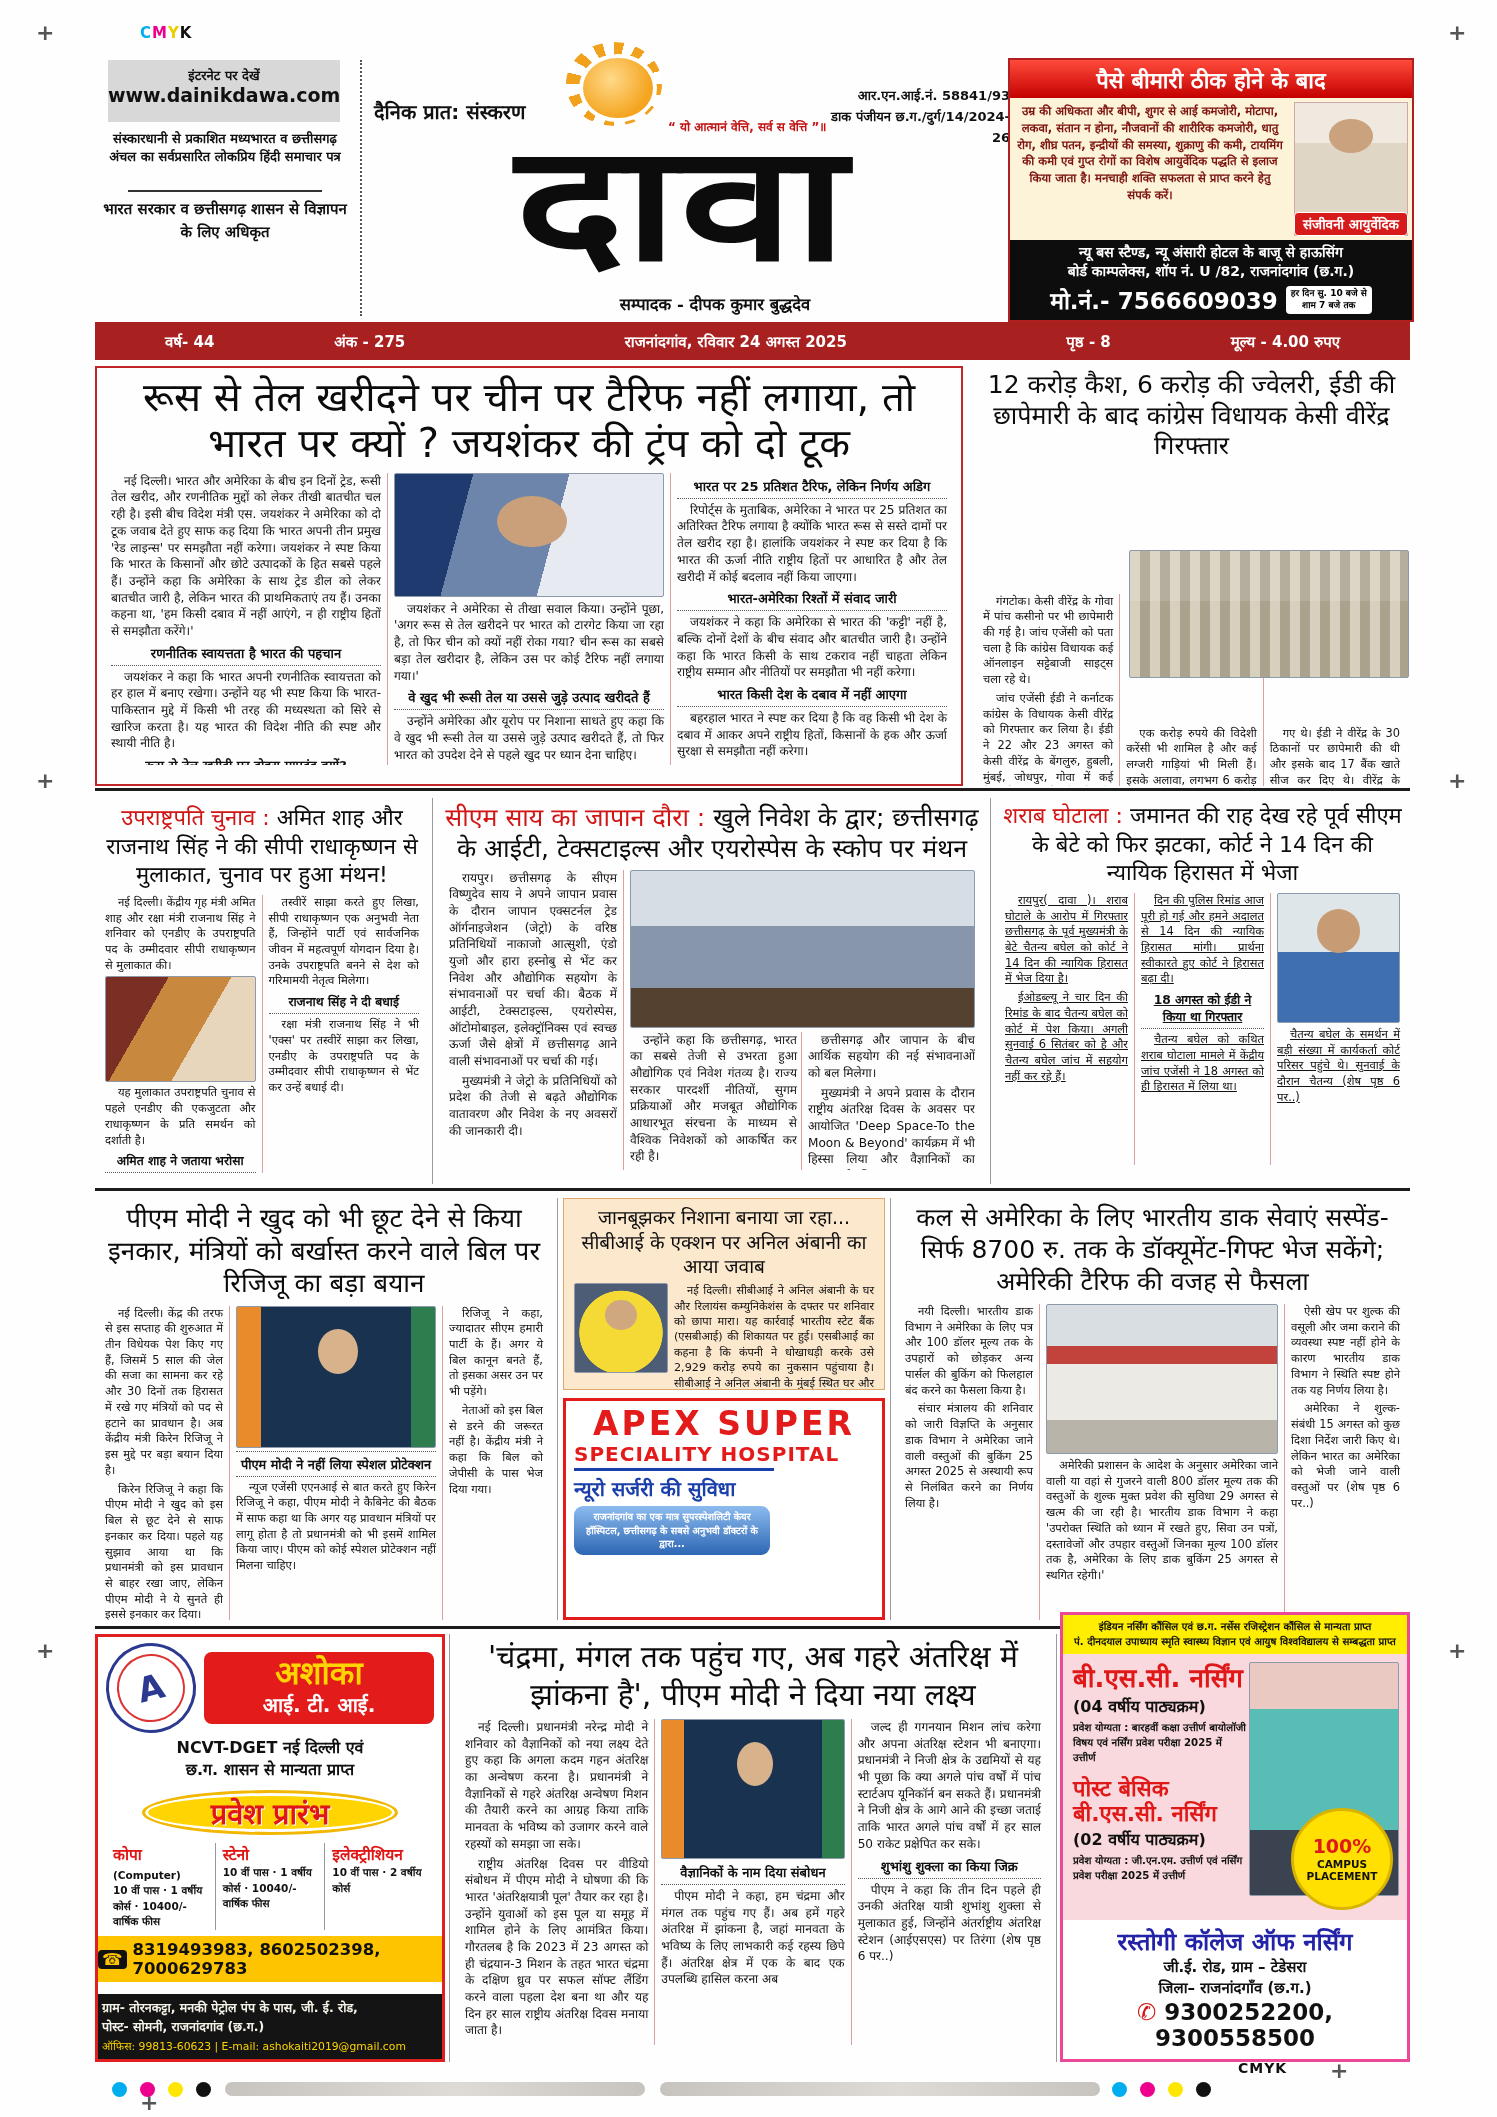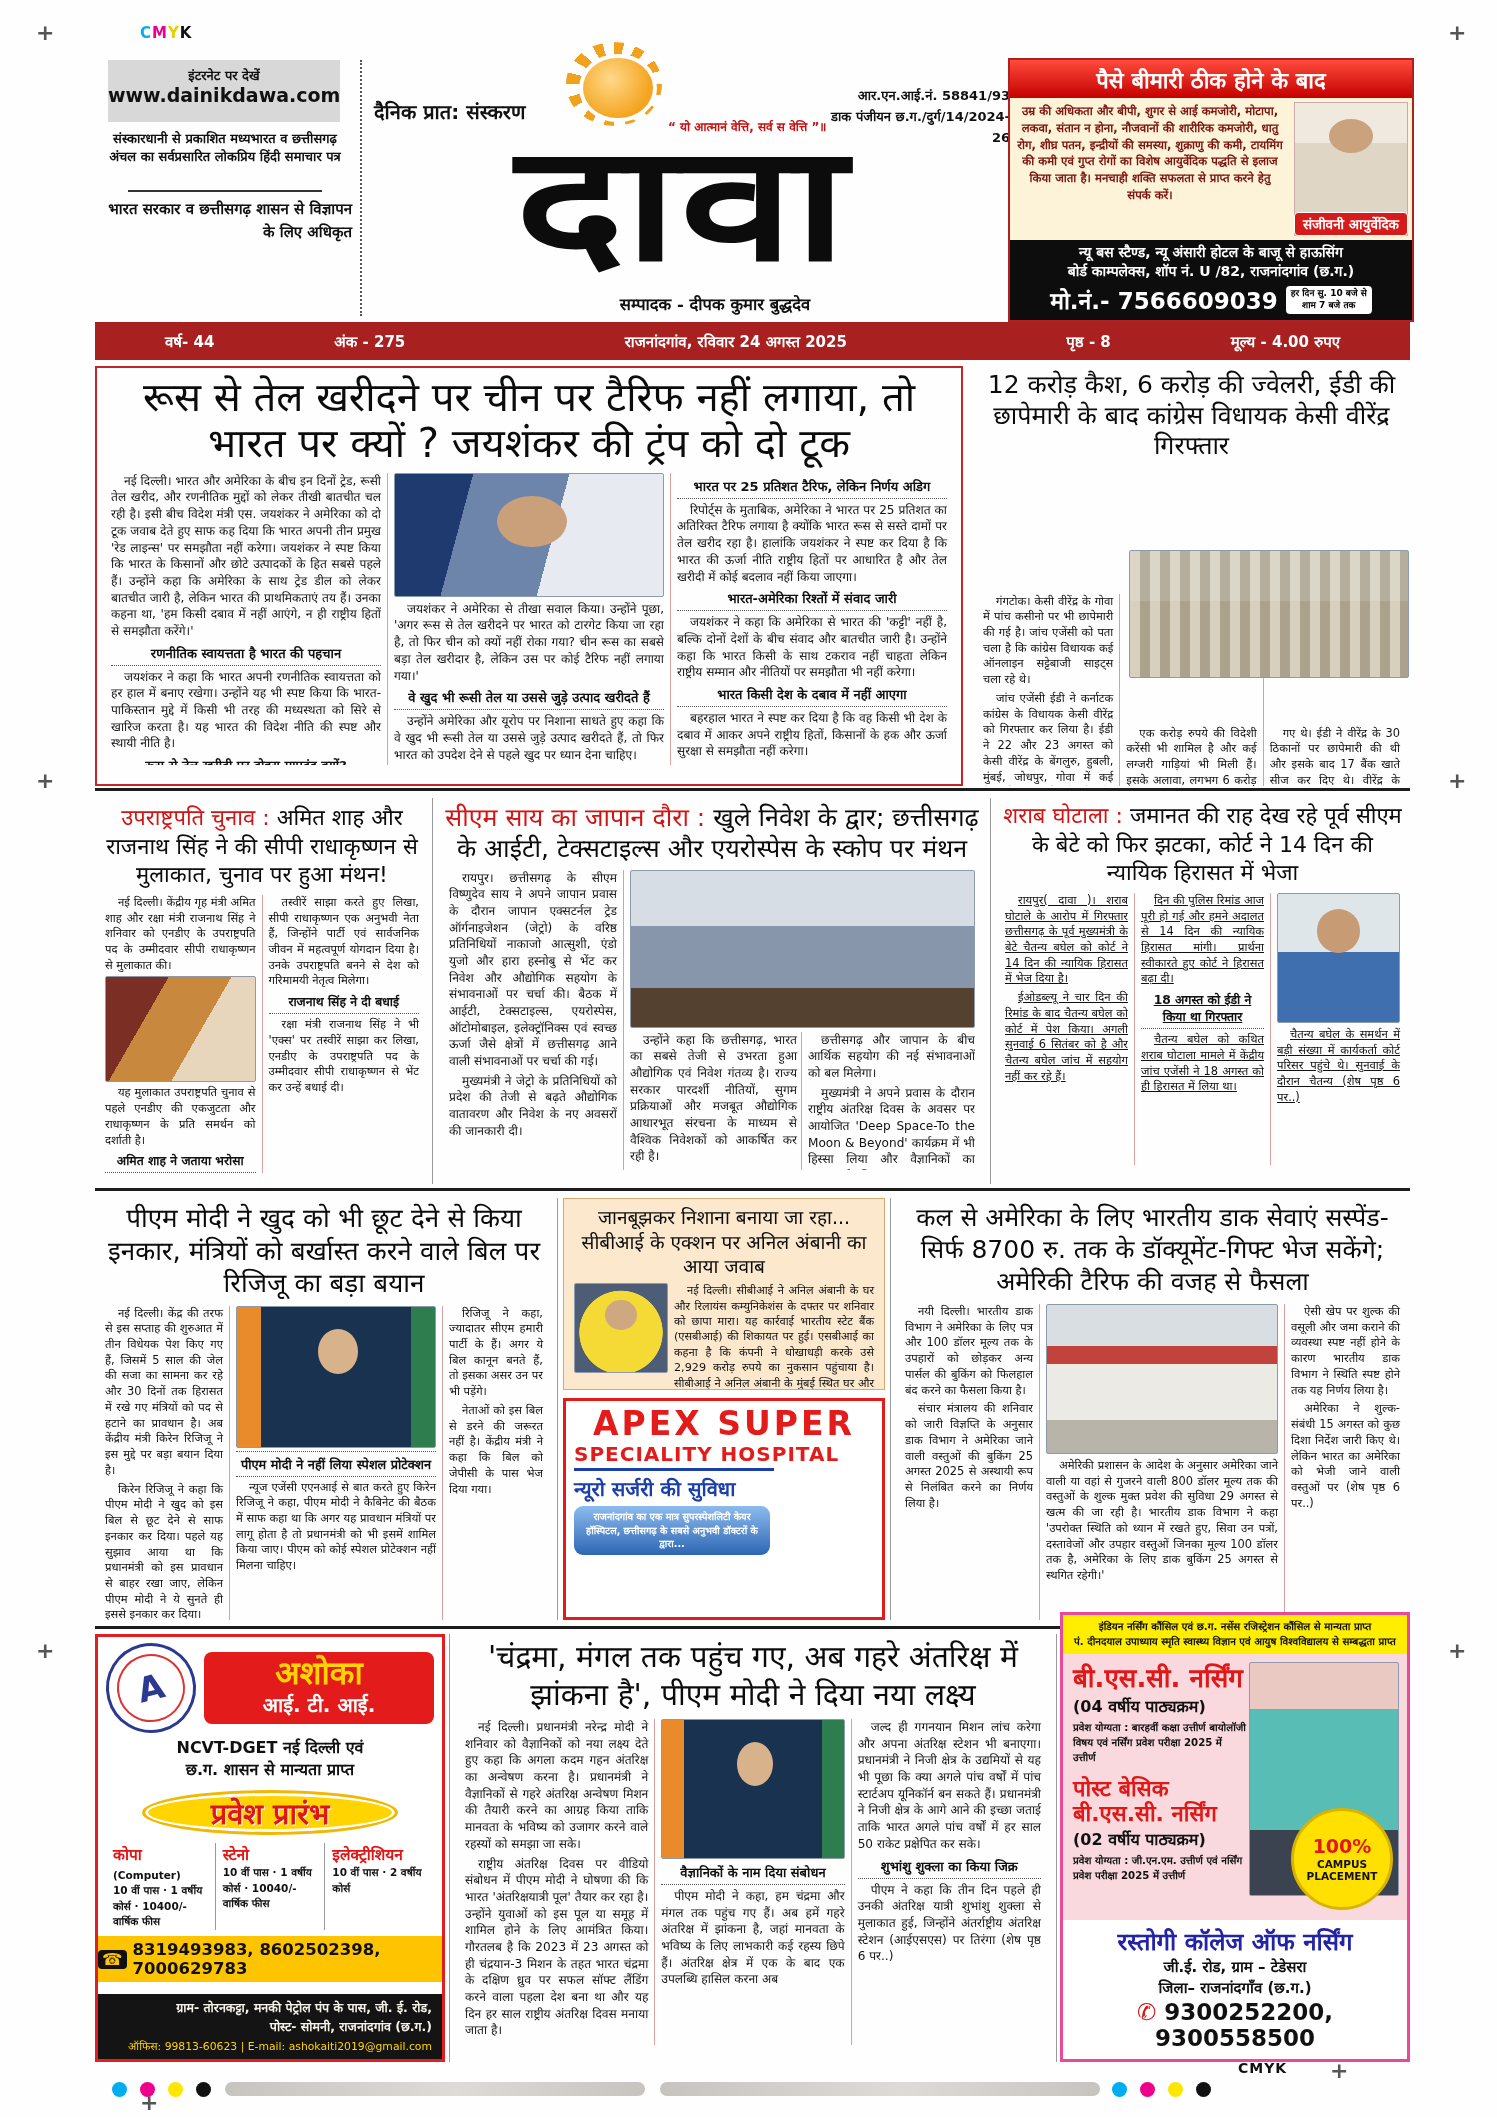--- a/index.html
+++ b/index.html
@@ -7,21 +7,21 @@
         font-family:"DejaVu Sans","Liberation Sans",sans-serif;color:#111;overflow:hidden;margin:0 auto;}
   .abs{position:absolute;}
   .mark{position:absolute;color:#555;font-size:22px;font-weight:bold;line-height:1;}
   .cmyk-top{position:absolute;top:24px;left:140px;font-weight:bold;font-size:15px;letter-spacing:1px;}
   .cmyk-top span{display:inline-block;}
   
   .webbox{background:#d8d8d8;text-align:center;padding-top:6px;}
   .webbox .l1{font-size:13px;font-weight:bold;}
   .webbox .l2{font-size:19px;font-weight:bold;}
   .pubtxt{font-size:13px;font-weight:bold;text-align:center;line-height:1.35;}
-  .authtxt{font-size:15px;font-weight:bold;text-align:right;line-height:1.55;}
+  .authtxt{font-size:15px;font-weight:bold;text-align:center;line-height:1.55;}
   .dotdiv{border-left:2px dotted #555;}
   .edition{font-size:20px;font-weight:bold;}
   .motto{color:#c41313;font-size:12px;font-weight:bold;line-height:1.3;}
   .rni{font-size:13px;font-weight:bold;text-align:right;line-height:1.6;}
   .sun{border-radius:50%;background:repeating-conic-gradient(#f2a11c 0deg 14deg,#fff 14deg 30deg);}
   .sun::after{content:"";position:absolute;left:14%;top:14%;width:72%;height:72%;border-radius:50%;
       background:radial-gradient(circle at 40% 35%,#ffd98a,#f4a41e 70%);border:4px solid #fff;}
   .biglogo{font-weight:bold;font-size:160px;line-height:1;text-align:center;color:#0c0c0c;
       transform:scaleX(1.28);transform-origin:center;letter-spacing:2px;}
   .editorline{font-size:16.5px;font-weight:bold;text-align:center;}
@@ -110,22 +110,22 @@
   .ash-oval span{color:#e01515;font-weight:bold;font-size:29px;text-shadow:1px 1px 0 #fff;}
   .ash-courses{display:flex;margin-top:2px;}
   .ash-course{flex:1;padding:0 7px;}
   .ash-course+.ash-course{border-left:1.5px solid #999;}
   .ash-cn{color:#e01515;font-weight:bold;font-size:15.5px;}
   .ash-cn small{color:#111;font-size:10.5px;}
   .ash-cl{font-size:10.5px;font-weight:bold;line-height:1.5;}
   .ash-phone{background:#ffc400;display:flex;align-items:center;gap:6px;justify-content:center;
       font-weight:bold;font-size:16.5px;padding:4px 0;margin:6px -8px 0;}
   .ash-phone .ic{background:#111;color:#ffc400;border-radius:4px;padding:0 4px;}
-  .ash-foot{background:#141414;color:#f5f2e8;text-align:right;font-size:12.5px;font-weight:bold;
-      line-height:1.5;padding:5px 10px;margin:12px -8px -6px;}
+  .ash-foot{background:#141414;color:#f5f2e8;text-align:left;font-size:12.5px;font-weight:bold;
+      line-height:1.5;padding:5px 4px;margin:12px -8px -6px;}
   .ash-foot .off{color:#ffd400;font-size:10.8px;font-weight:normal;}
   
   .nurse{border:3px solid #ec4899;background:#fff;display:flex;flex-direction:column;}
   .nurse-y{background:#ffee00;font-size:10.2px;font-weight:bold;text-align:center;line-height:1.5;padding:4px 4px;}
   .nurse-p{background:#f9d9dd;position:relative;flex:1;padding:10px 10px;}
   .n-course{color:#e01818;font-weight:bold;font-size:26px;line-height:1.15;width:185px;}
   .n-course2{font-size:22px;}
   .n-dur{font-size:16px;font-weight:bold;margin:2px 0 4px;}
   .n-el{font-size:10.2px;font-weight:bold;width:175px;line-height:1.45;margin-bottom:10px;}
   .n-photo{position:absolute;right:8px;top:8px;width:148px;height:232px;}

